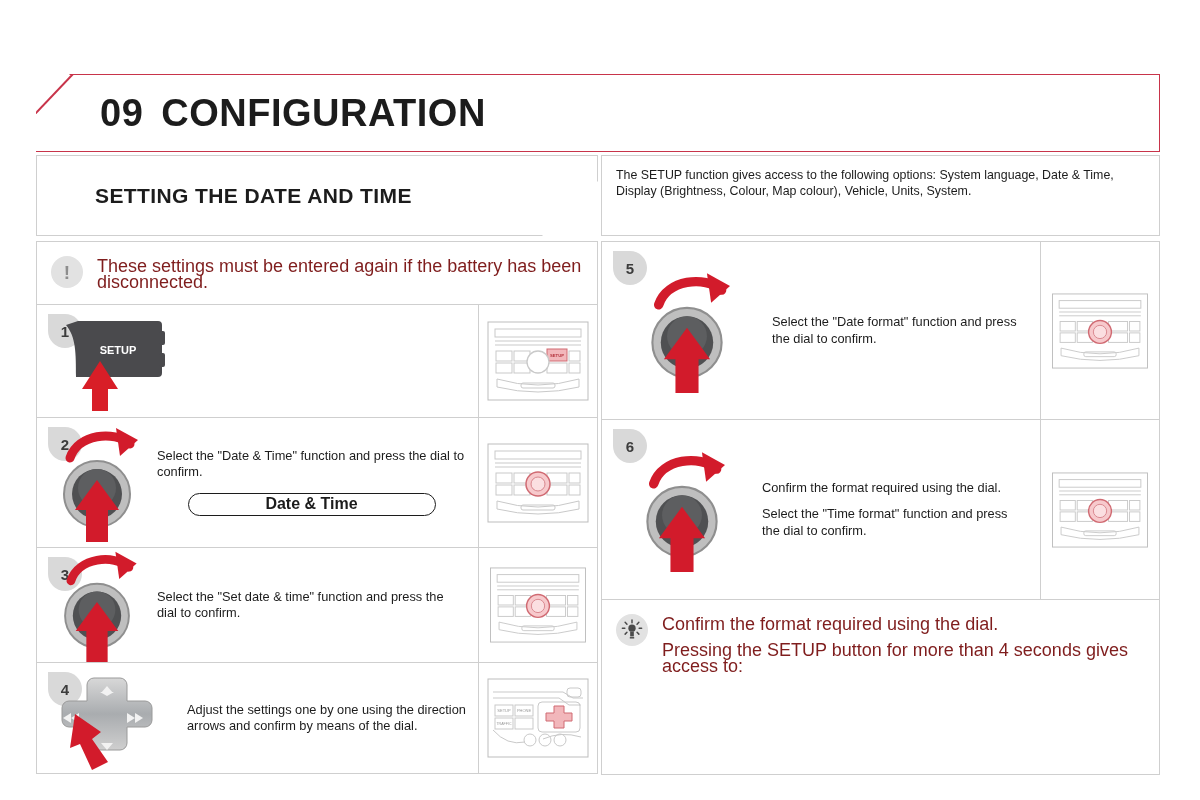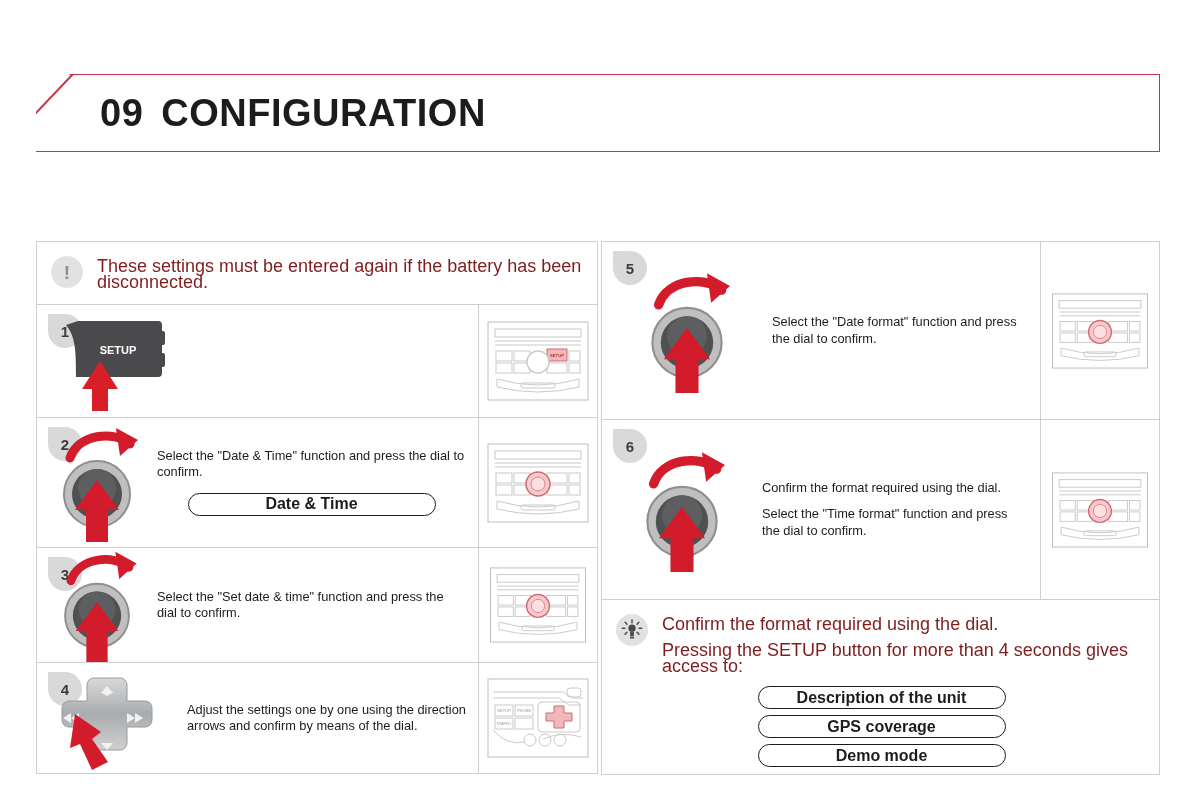--- a/index.html
+++ b/index.html
@@ -117,21 +117,27 @@
 
   <div class="chapter-header">
     <svg class="diag" viewBox="0 0 40 40">
       <line x1="0" y1="40" x2="38" y2="0" stroke="#c8344a" stroke-width="2"></line>
     </svg>
     <div class="chapter-title">
       <span class="chapter-num">09</span><span>CONFIGURATION</span>
     </div>
   </div>
 
-
+  <div class="section-title-box">
+    <div class="section-title">SETTING THE DATE AND TIME</div>
+  </div>
+
+  <div class="intro-box">
+    <div class="intro-text">The SETUP function gives access to the following options: System language, Date &amp; Time, Display (Brightness, Colour, Map colour), Vehicle, Units, System.</div>
+  </div>
 
   <div class="col-left">
 
     <div class="card note-row">
       <div class="note-icon">
           <span class="bang">!</span>
         </div>
       <div class="note-text">These settings must be entered again if the battery has been disconnected.</div>
     </div>
 
@@ -425,21 +431,16 @@
             </g>
             <rect x="10" y="14" width="4" height="5" fill="#4a4a4a"></rect>
             <line x1="9.6" y1="20.5" x2="14.4" y2="20.5" stroke="#4a4a4a" stroke-width="1.6"></line>
           </svg>
         </div>
         <div class="tip-body">
           <div class="note-text">Confirm the format required using the dial.</div>
           <div class="note-text" style="margin-top:8px;">Pressing the SETUP button for more than 4 seconds gives access to:</div>
         </div>
       </div>
-      <div class="pill-list">
-        <div class="pill">Description of the unit</div>
-        <div class="pill">GPS coverage</div>
-        <div class="pill">Demo mode</div>
-      </div>
     </div>
   </div>
 
 </div>
 
 </body></html>

